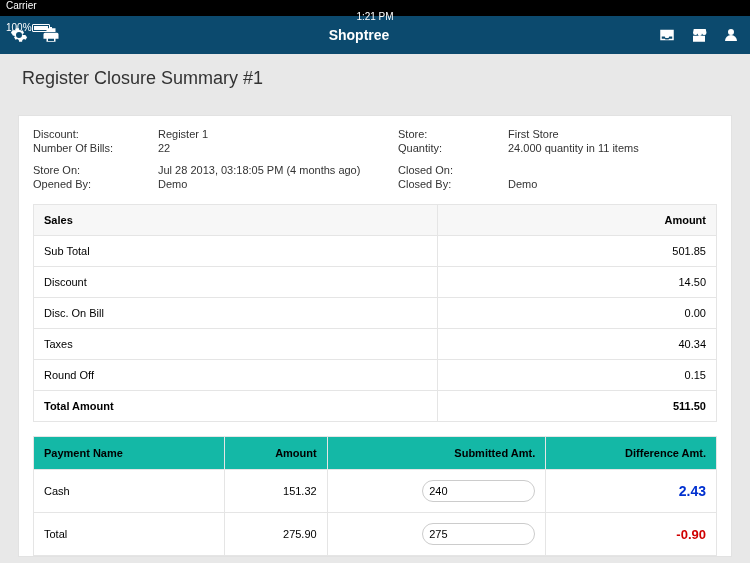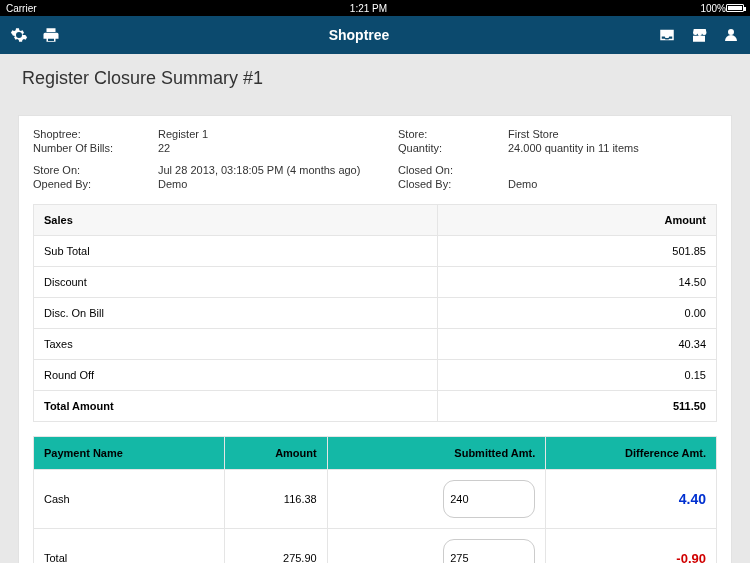--- a/index.html
+++ b/index.html
@@ -1,18 +1,18 @@
 <!DOCTYPE html>
 <html><head>
 <meta charset="utf-8">
 <style>
   * { box-sizing: border-box; margin: 0; padding: 0; }
   html, body { width: 750px; height: 563px; overflow: hidden; font-family: -apple-system, "Helvetica Neue", Arial, sans-serif; background: #e8e8e8; }
   
-  .statusbar { height: 16px; background: #000; color: #fff; font-size: 10px; display: flex; align-items: center; padding: 0 6px; }
+  .statusbar { height: 16px; background: #000; color: #fff; font-size: 10px; display: flex; padding: 0 6px; flex-direction: column; }
   .statusbar .left { flex: 0 0 auto; }
   .statusbar .center { flex: 1; text-align: center; }
   .statusbar .right { flex: 0 0 auto; display: flex; align-items: center; }
   .battery { display:inline-block; width:18px; height:8px; border:1px solid #fff; border-radius:1px; position:relative; }
   .battery:after { content:""; position:absolute; right:-3px; top:2px; width:2px; height:4px; background:#fff; }
   .battery-fill { position:absolute; left:1px; top:1px; bottom:1px; right:1px; background:#fff; }
   
   .header { height: 38px; background: #0c4a6e; color:#fff; display:flex; align-items:center; padding:0 10px; }
   .header .title { flex:1; text-align:center; font-weight:600; font-size:14px; }
   .header .icons-left, .header .icons-right { display:flex; gap:14px; align-items:center; }
@@ -34,21 +34,21 @@
   table.sales th, table.sales td { border:1px solid #e5e5e5; padding:9px 10px; }
   table.sales th { background:#f7f7f7; text-align:left; font-weight:600; }
   table.sales th.right, table.sales td.right { text-align:right; }
   table.sales tr.total td { font-weight:700; background:#fff; }
   
   table.payments { width:calc(100% - 28px); margin:0 14px 0 14px; border-collapse:collapse; font-size:11px; }
   table.payments th, table.payments td { border:1px solid #e5e5e5; padding:10px 10px; }
   table.payments th { background:#14b8a6; text-align:right; font-weight:600; }
   table.payments th.left, table.payments td.left { text-align:left; }
   table.payments td.right { text-align:right; }
-  .inp { width:92px; font-size:11px; padding:12px 6px; border:1px solid #ccc; border-radius:11px; }
+  .inp { width:113px; font-size:11px; padding:4px 6px; border:1px solid #ccc; border-radius:11px; }
   .diff-blue { color:#0030d0; font-weight:700; font-size:14px; }
   .diff-red  { color:#d00000; font-weight:700; font-size:13px; }
 </style>
 </head>
 <body>
 
 <div class="statusbar">
   <div class="left">Carrier</div>
   <div class="center">1:21 PM</div>
   <div class="right">
@@ -92,21 +92,21 @@
   </div>
 </div>
 
 <div class="page">
   <div class="page-title">Register Closure Summary #1</div>
 
   <div class="card">
 
     <div class="details">
       <div class="drow">
-        <div class="dcell-l1">Shoptree:</div>
+        <div class="dcell-l1">Discount:</div>
         <div class="dcell-v1">Register 1</div>
         <div class="dcell-l2">Store:</div>
         <div class="dcell-v2">First Store</div>
       </div>
       <div class="drow">
         <div class="dcell-l1">Number Of Bills:</div>
         <div class="dcell-v1">22</div>
         <div class="dcell-l2">Quantity:</div>
         <div class="dcell-v2">24.000 quantity in 11 items</div>
       </div>
@@ -159,23 +159,23 @@
     <table class="payments">
       <tbody>
           <tr>
         <th class="left" style="width:28%">Payment Name</th>
         <th style="width:15%">Amount</th>
         <th style="width:32%">Submitted Amt.</th>
         <th style="width:25%">Difference Amt.</th>
       </tr>
       <tr>
         <td class="left">Cash</td>
-        <td class="right">116.38</td>
+        <td class="right">151.32</td>
         <td class="right"><input class="inp" value="240" style=""></td>
-        <td class="right"><span class="diff-blue">4.40</span></td>
+        <td class="right"><span class="diff-blue">2.43</span></td>
       </tr>
       <tr>
         <td class="left">Total</td>
         <td class="right">275.90</td>
         <td class="right"><input class="inp" value="275" style=""></td>
         <td class="right"><span class="diff-red">-0.90</span></td>
       </tr>
     </tbody>
       </table>
   </div>

